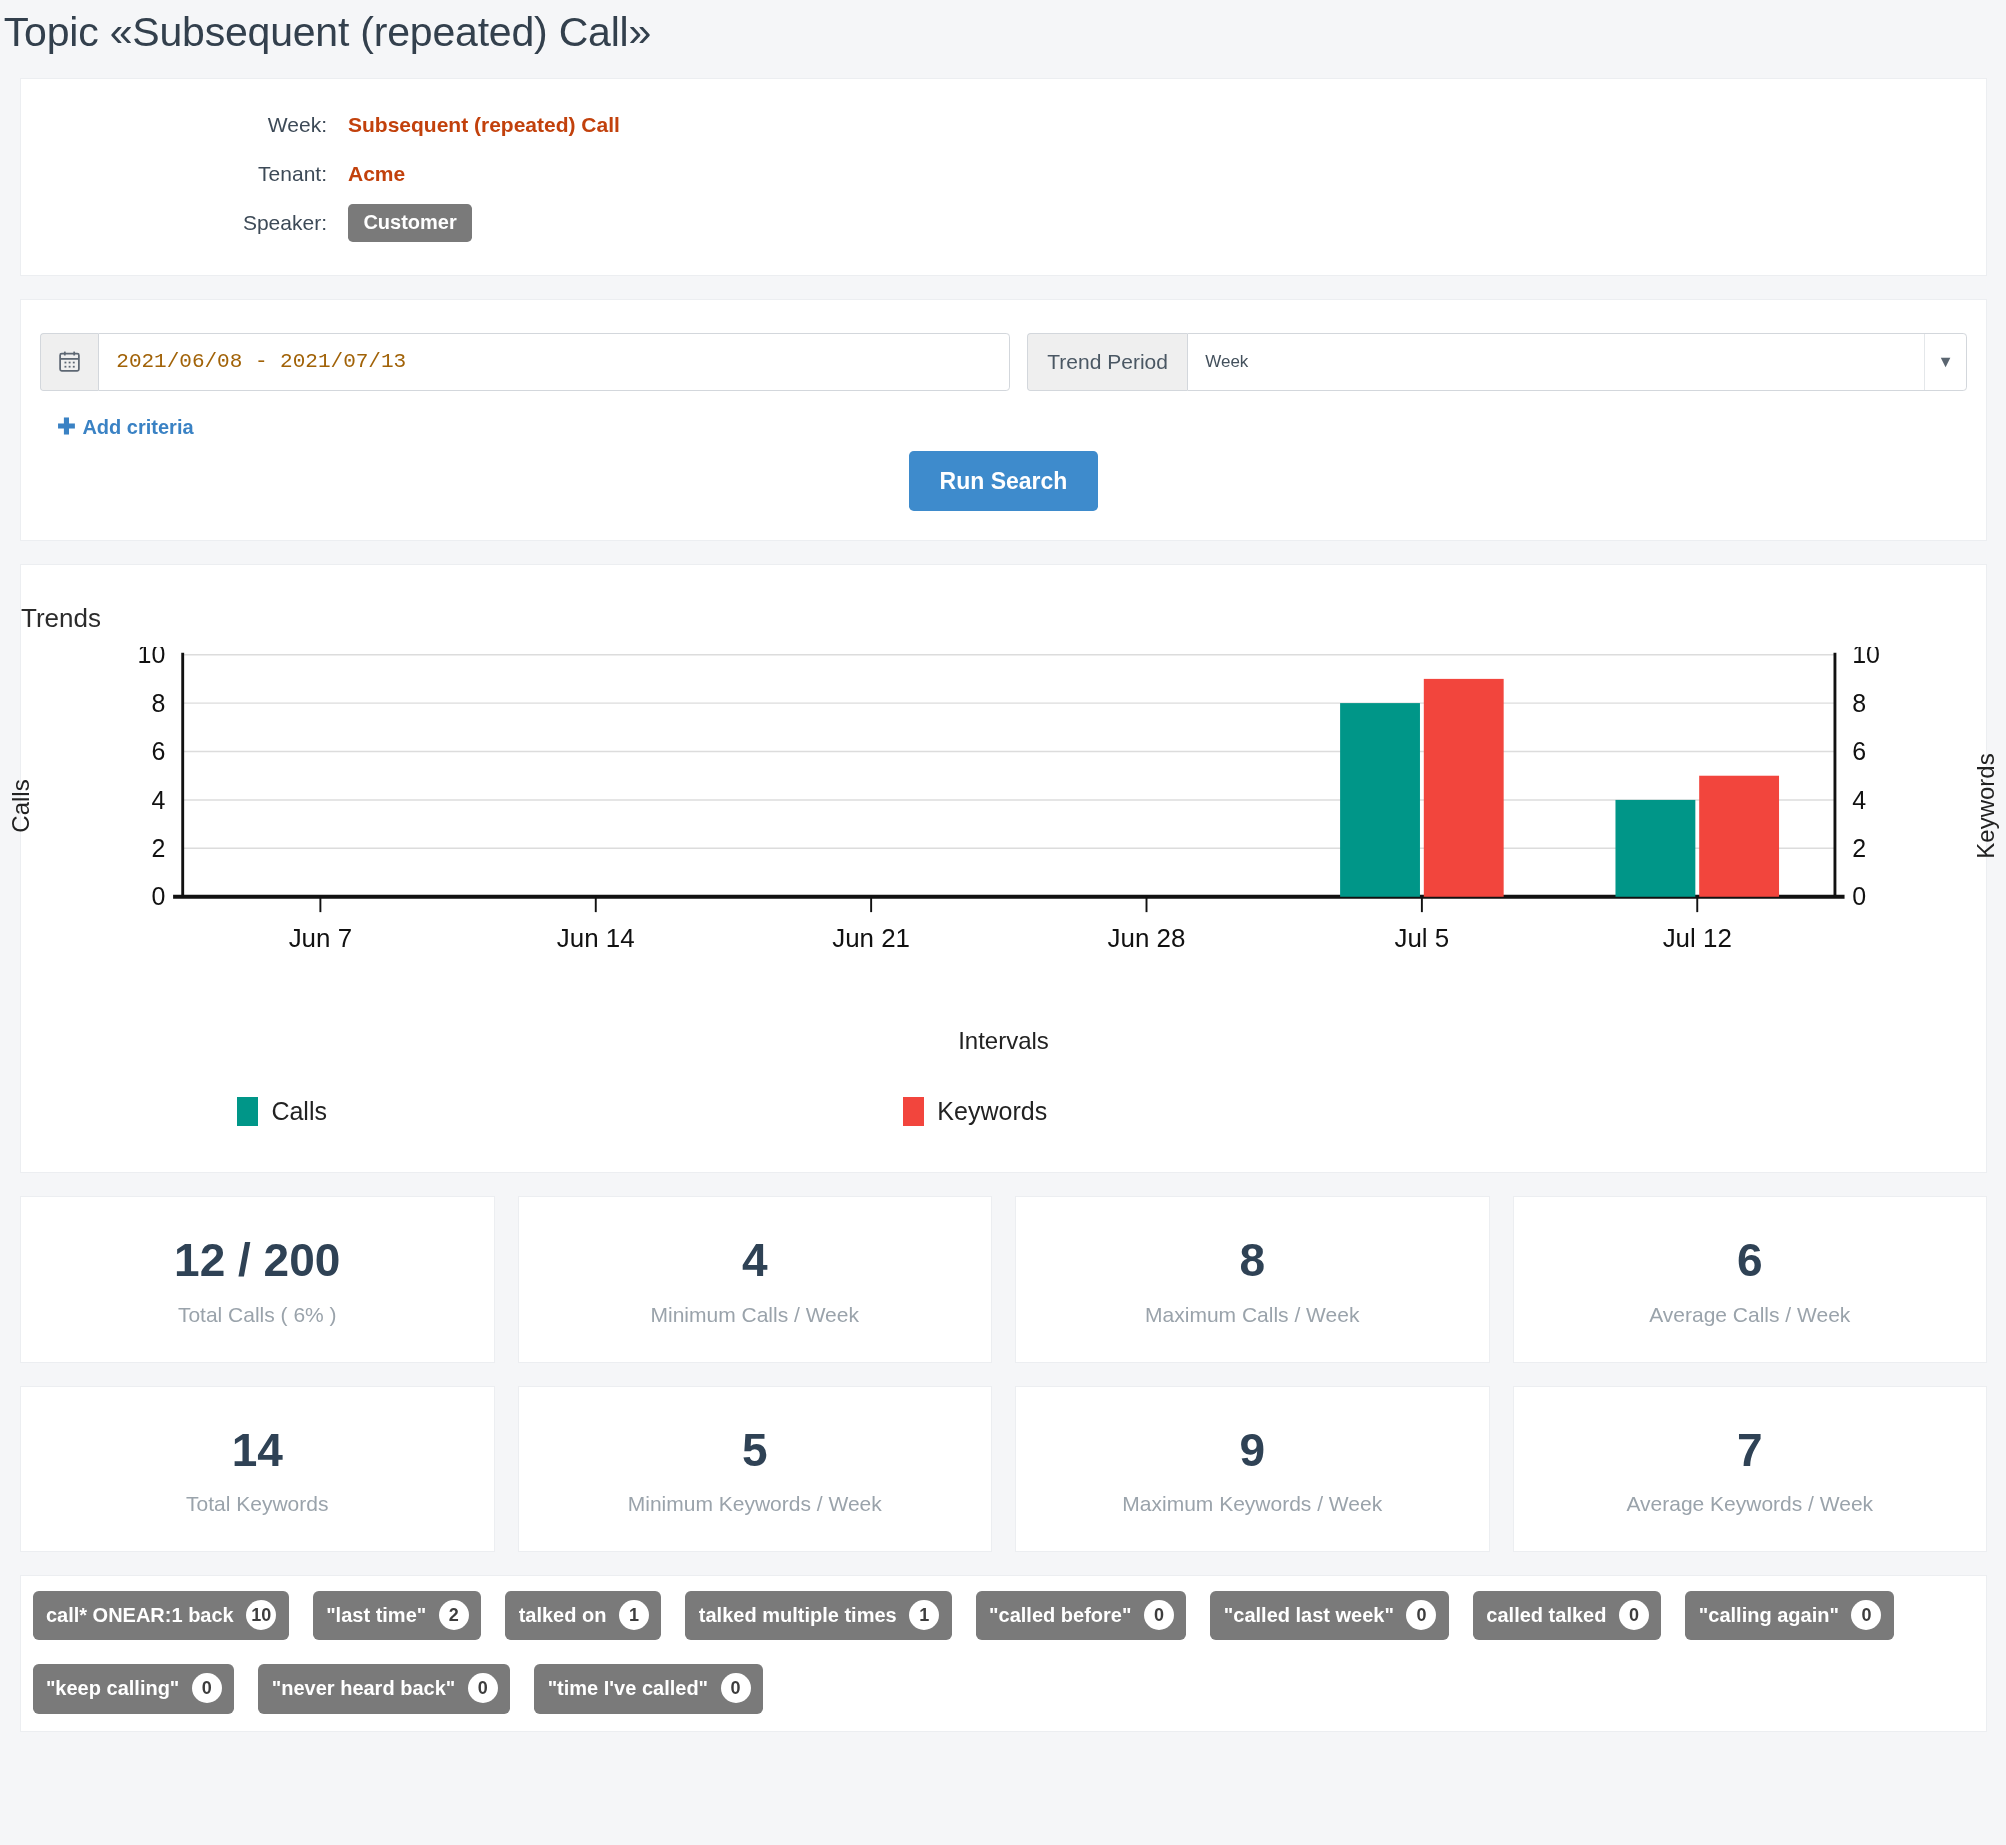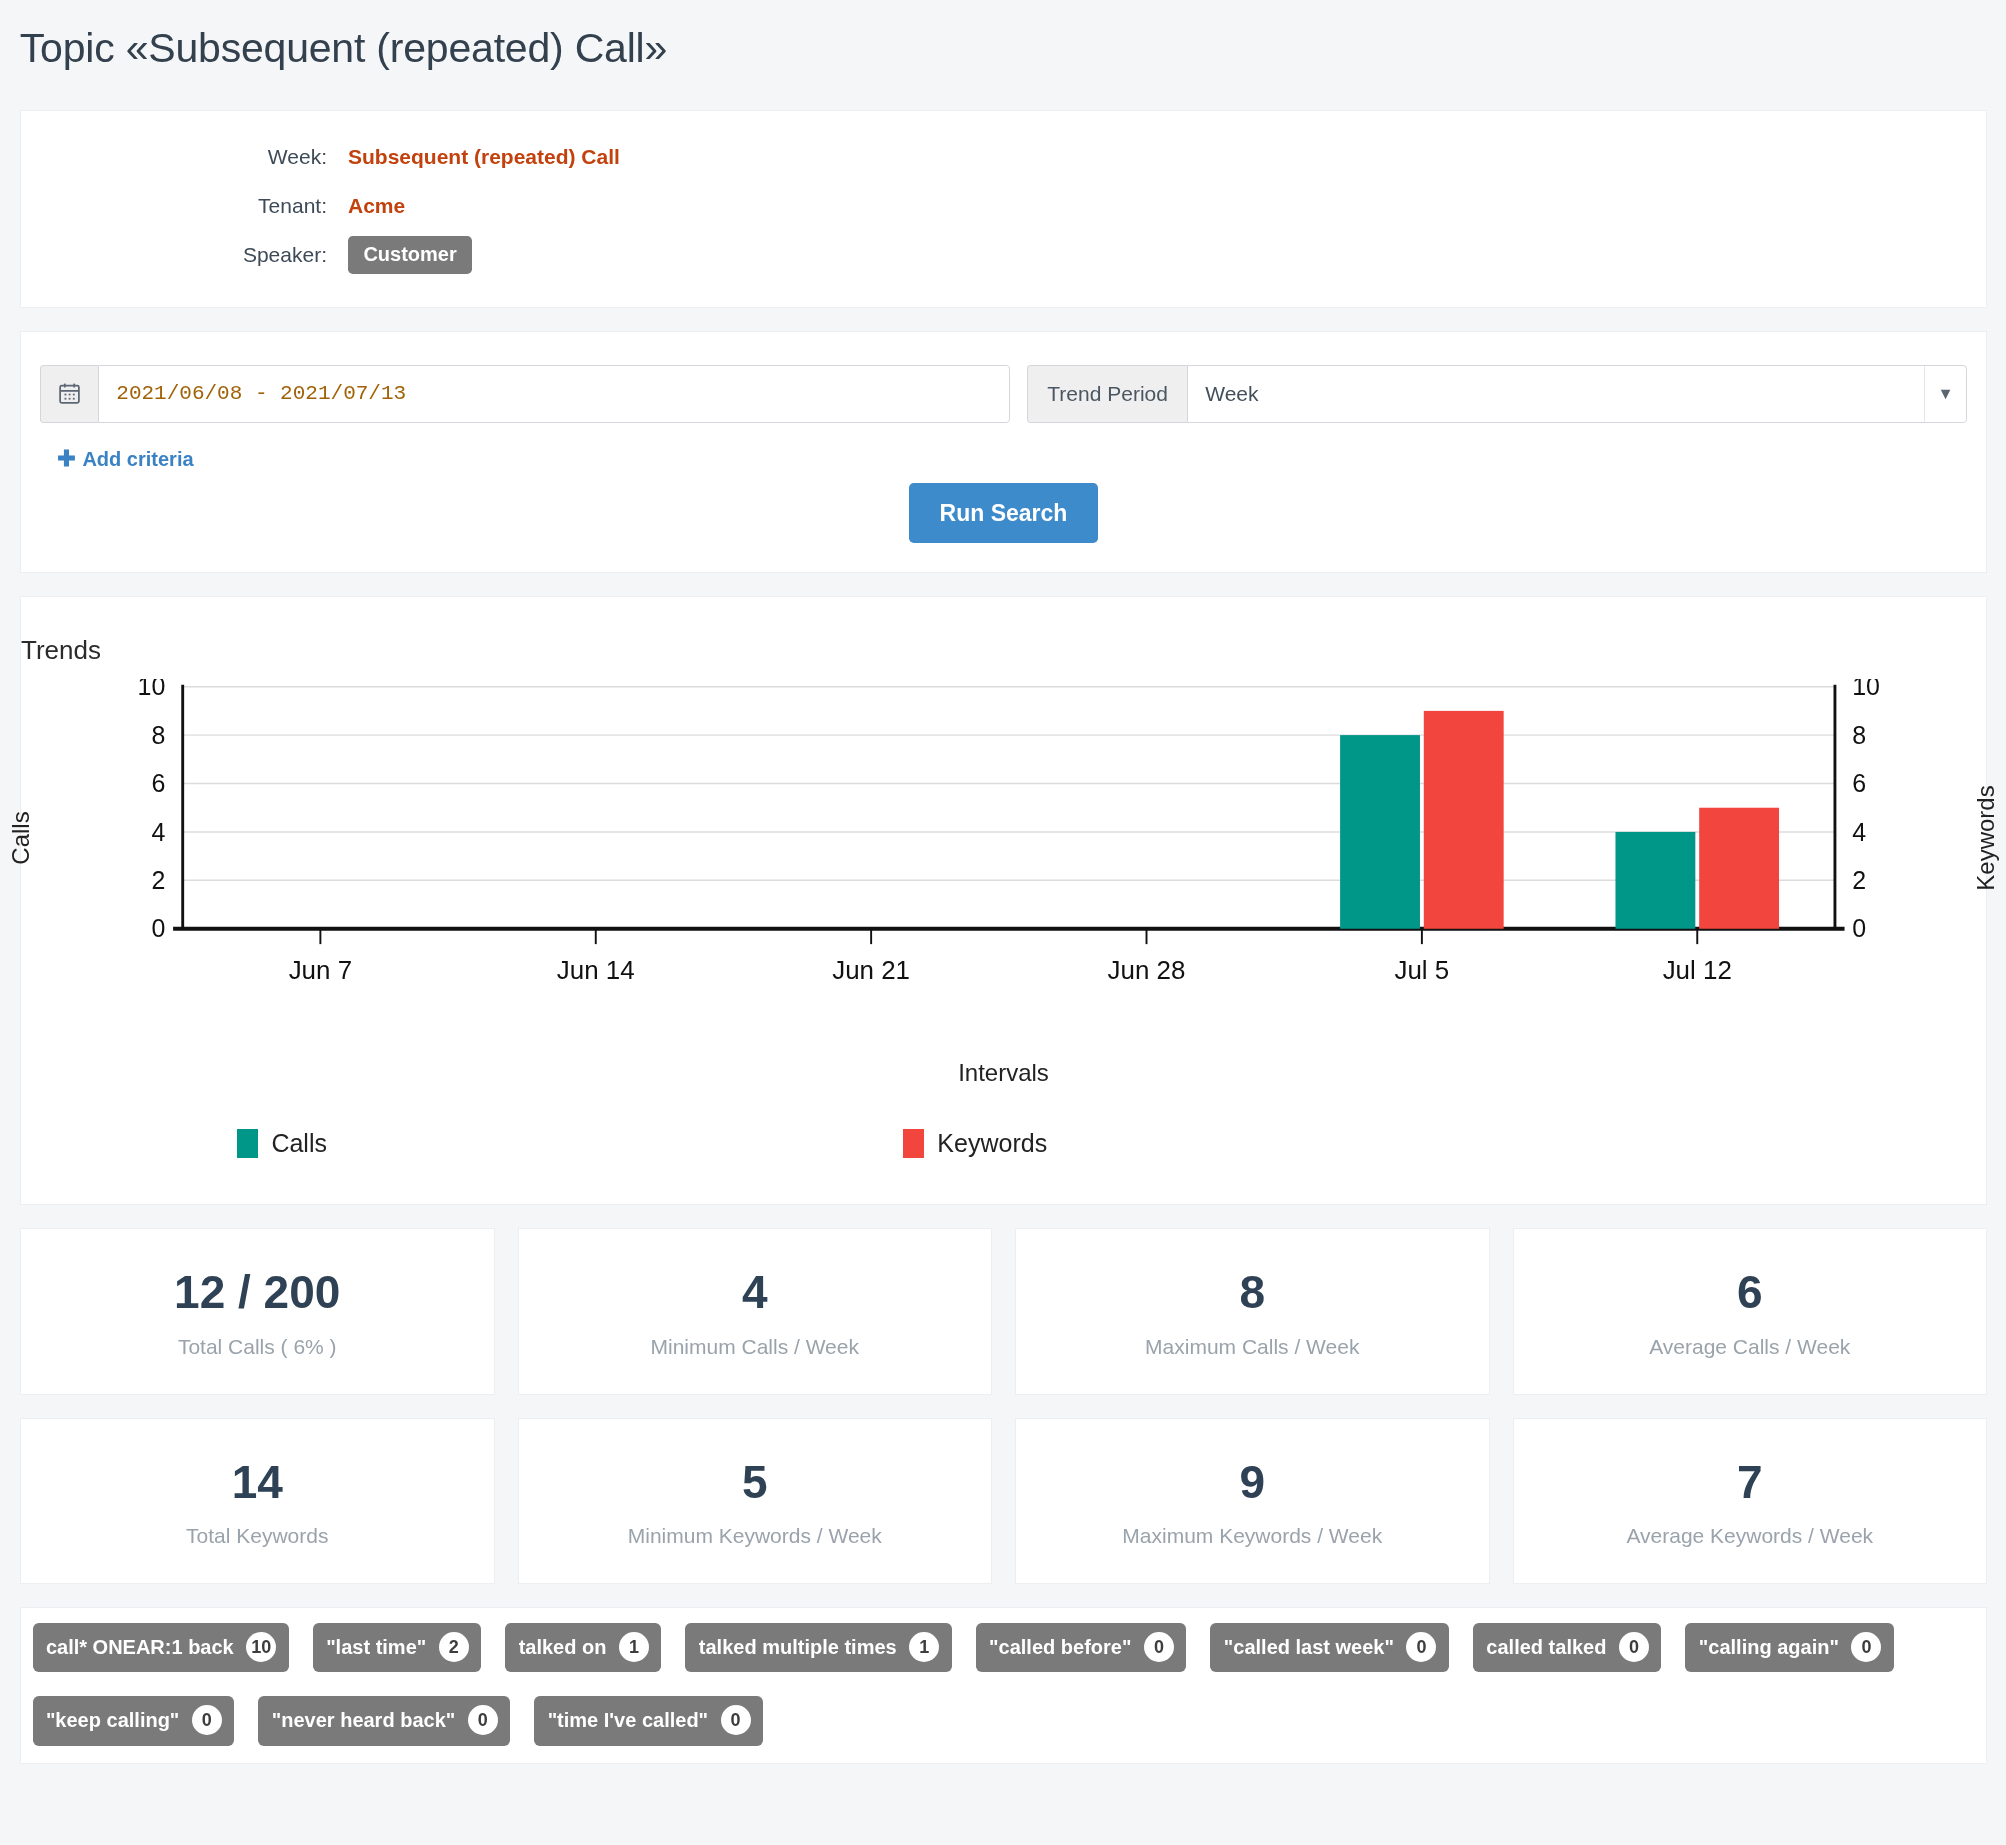--- a/index.html
+++ b/index.html
@@ -18,21 +18,21 @@
   .page-head {
     padding: 9.6px 0 23px 3.8px;
     background: #f5f6f8;
   }
   .page-title {
     font-size: 41px;
     font-weight: 400;
     color: #33404d;
     letter-spacing: -0.2px;
     line-height: 1.1;
-    margin: 16px;
+    margin: 0;
   }
 
   
   .panel {
     background: #ffffff;
     border: 1px solid #eceef1;
     margin: 0 20px;
   }
   .panel + .gap { height: 23px; }
   .gap { height: 23px; background: #f5f6f8; }
@@ -125,21 +125,21 @@
     flex: 1;
     position: relative;
     border: 1px solid #d3d7dc;
     border-radius: 0 3.8px 3.8px 0;
     background: #fff;
     display: flex;
     align-items: center;
   }
   .trend-select-value {
     padding: 0 17.3px;
-    font-size: 21px;
+    font-size: 17px;
     color: #43505c;
   }
   .trend-caret {
     position: absolute;
     right: 0; top: 0; bottom: 0;
     width: 42px;
     border-left: 1px solid #e4e7ea;
     display: flex;
     align-items: center;
     justify-content: center;

